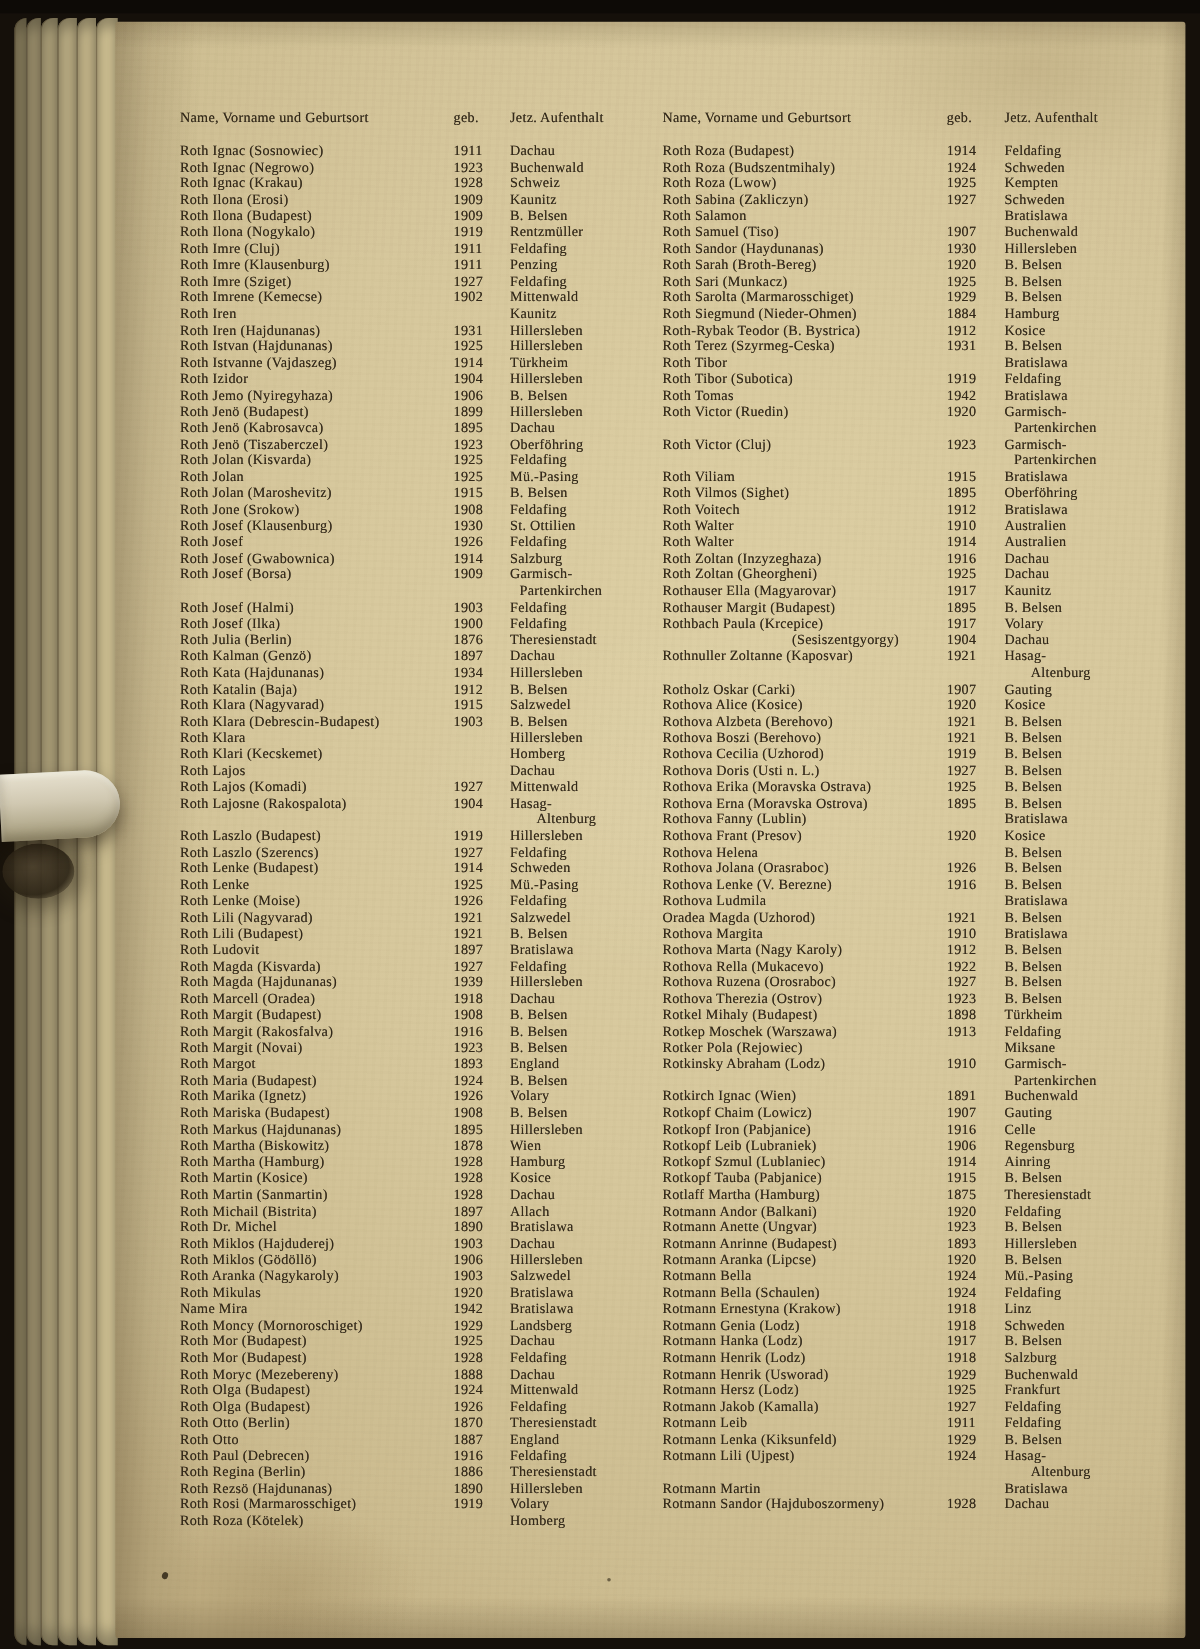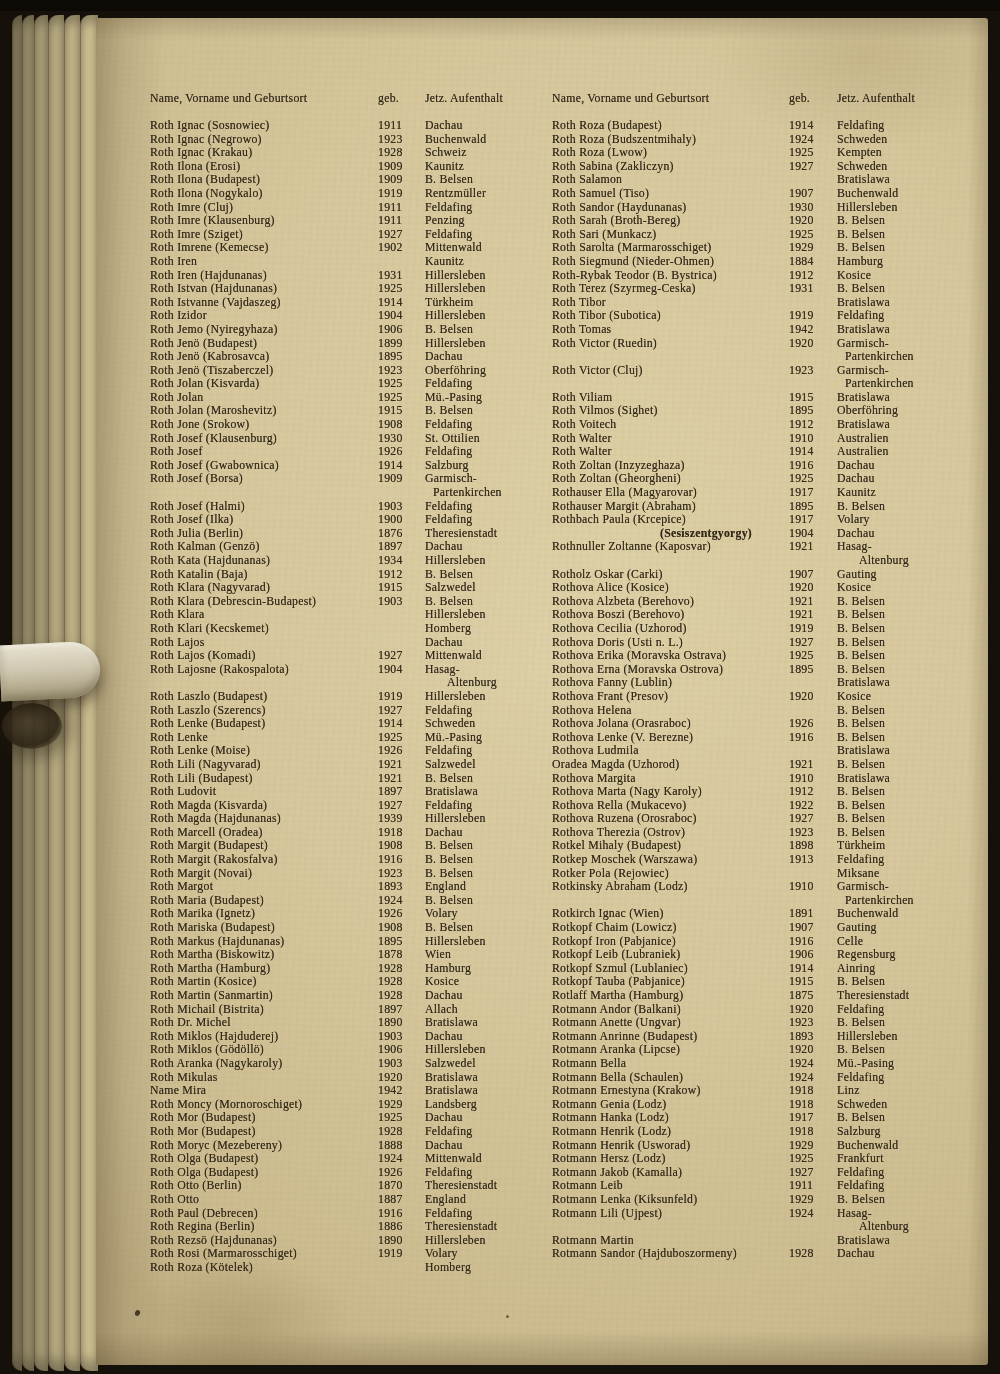--- a/index.html
+++ b/index.html
@@ -673,31 +673,31 @@
           <span class="cell">Roth Zoltan (Gheorgheni)</span>
           <span class="cell">1925</span>
           <span class="cell">Dachau</span>
         </div>
         <div class="row">
           <span class="cell">Rothauser Ella (Magyarovar)</span>
           <span class="cell">1917</span>
           <span class="cell">Kaunitz</span>
         </div>
         <div class="row">
-          <span class="cell">Rothauser Margit (Abraham)</span>
+          <span class="cell">Rothauser Margit (Budapest)</span>
           <span class="cell">1895</span>
           <span class="cell">B. Belsen</span>
         </div>
         <div class="row">
           <span class="cell">Rothbach Paula (Krcepice)</span>
           <span class="cell">1917</span>
           <span class="cell">Volary</span>
         </div>
         <div class="row">
-          <span class="cell" style="padding-left: 108px; font-weight: bold;">(Sesiszentgyorgy)</span>
+          <span class="cell" style="padding-left: 108px;">(Sesiszentgyorgy)</span>
           <span class="cell">1904</span>
           <span class="cell">Dachau</span>
         </div>
         <div class="row">
           <span class="cell">Rothnuller Zoltanne (Kaposvar)</span>
           <span class="cell">1921</span>
           <span class="cell">Hasag-</span>
         </div>
         <div class="row">
           <span class="cell"></span>

